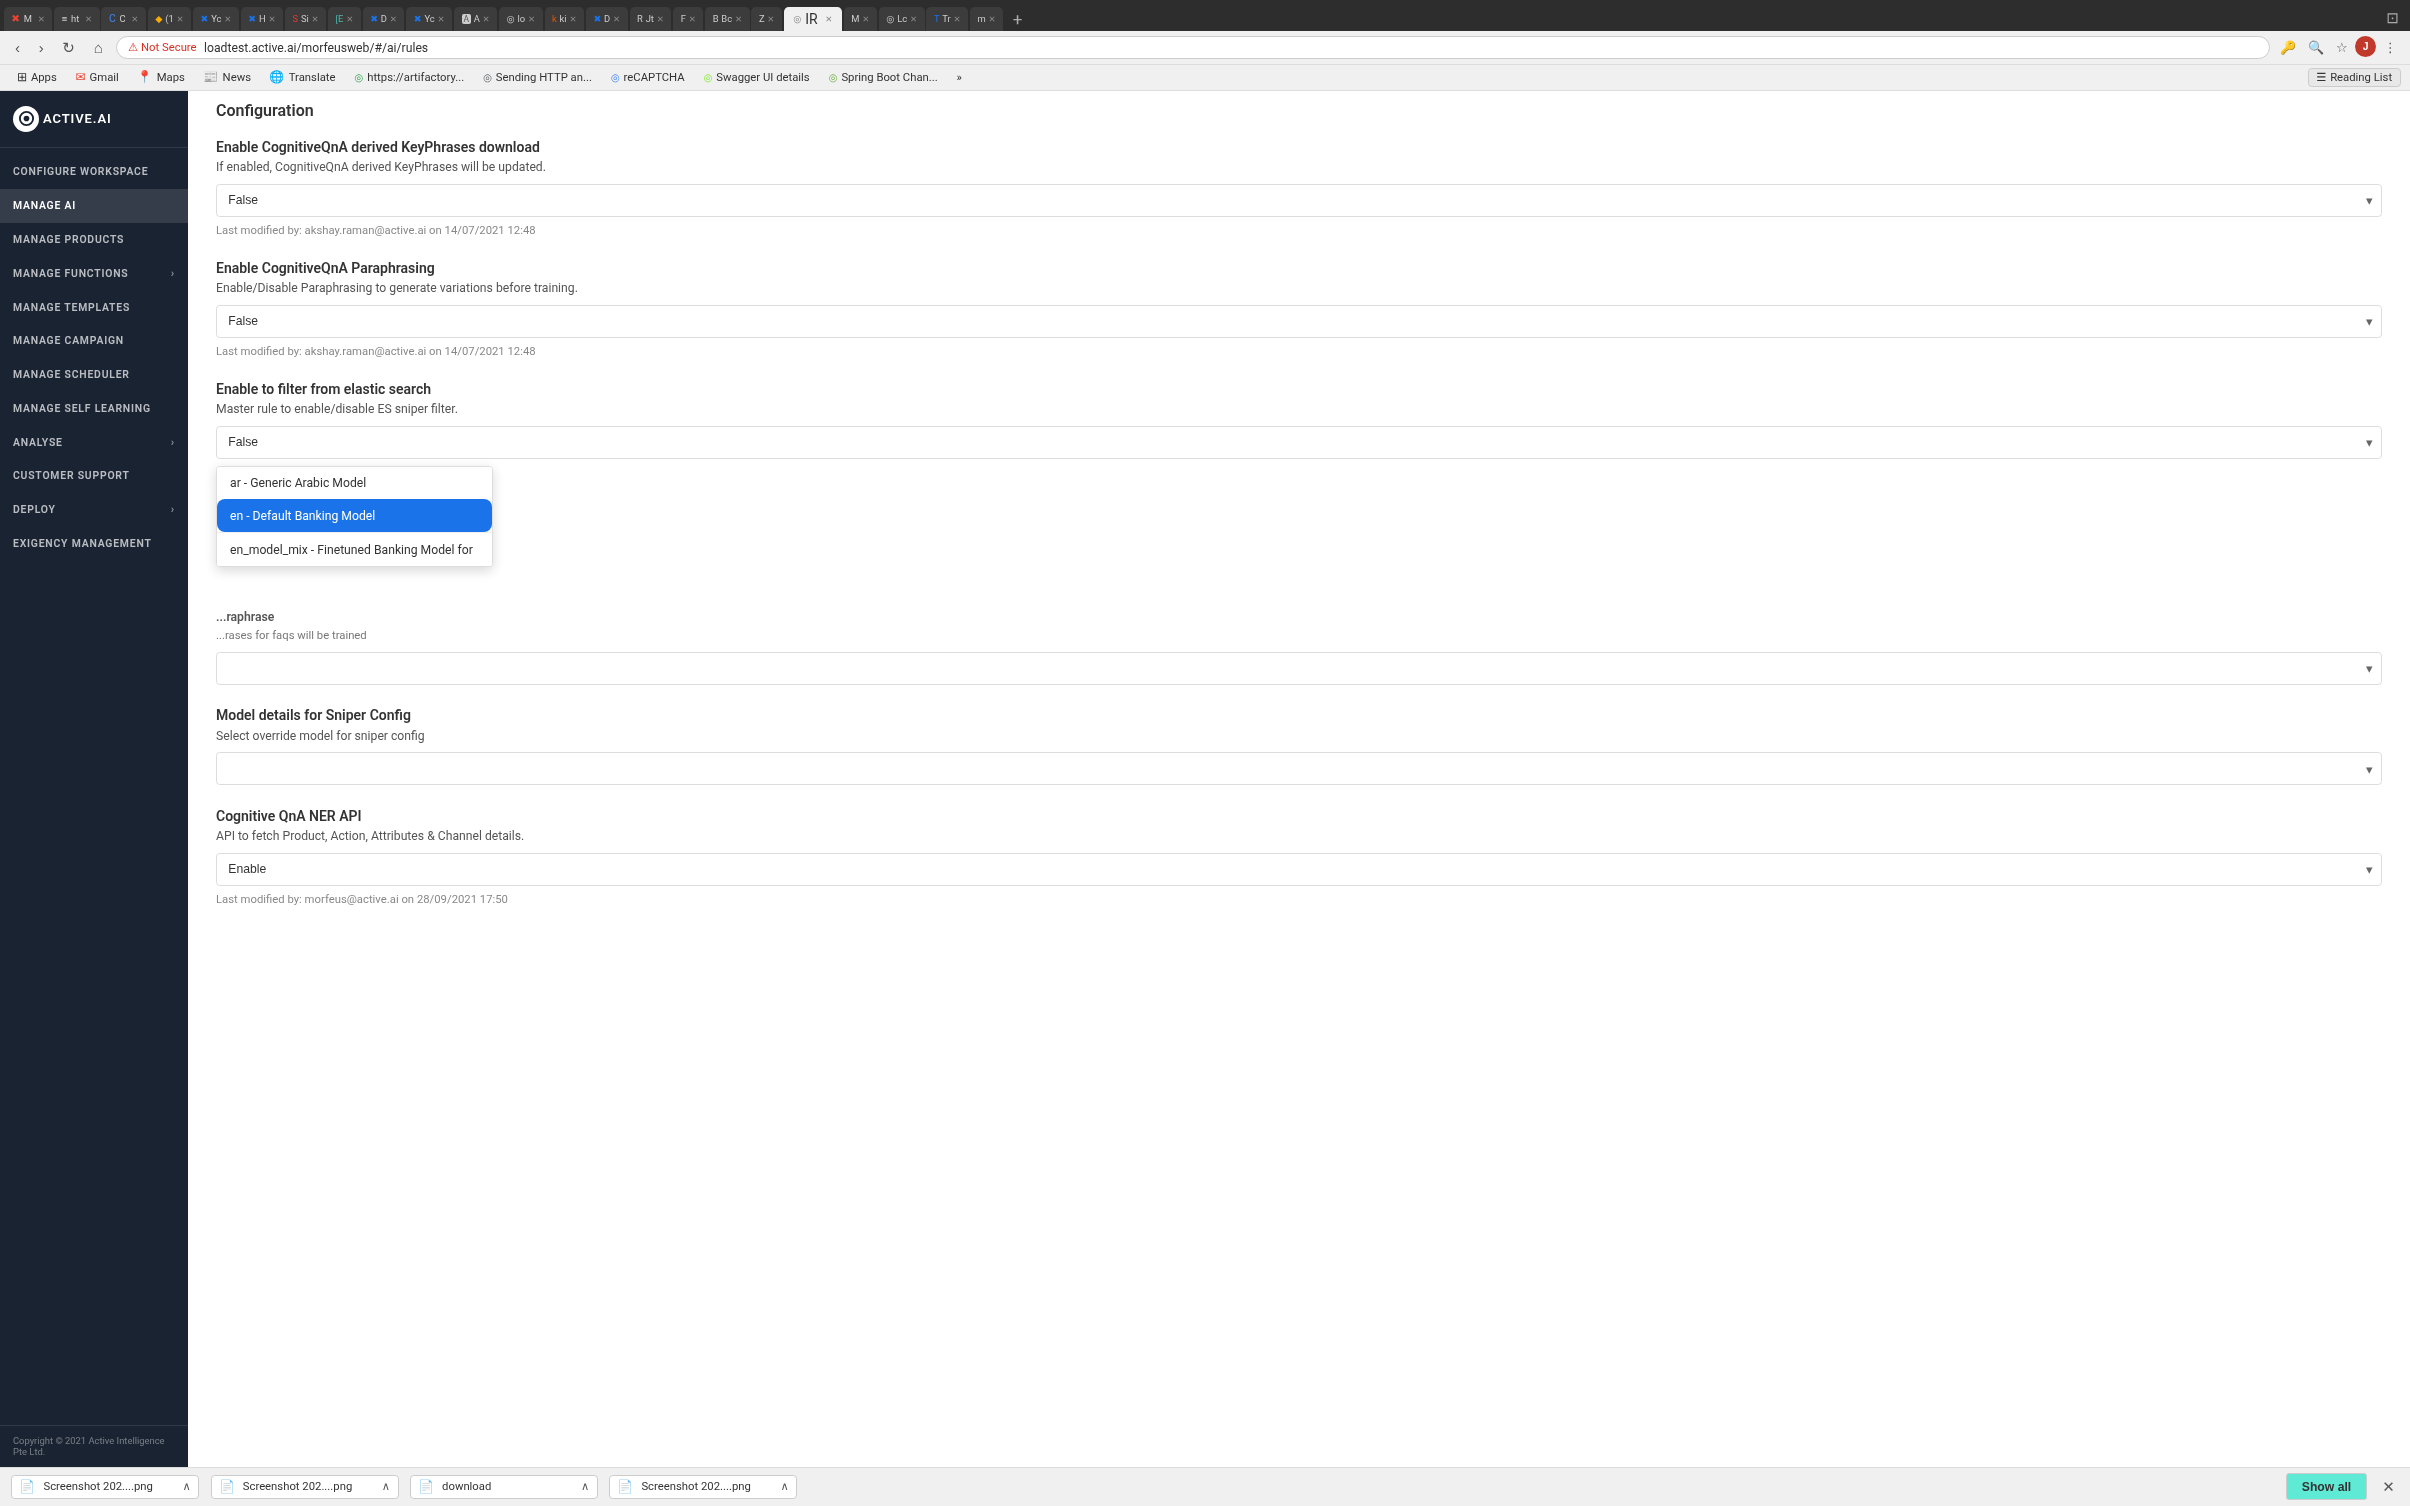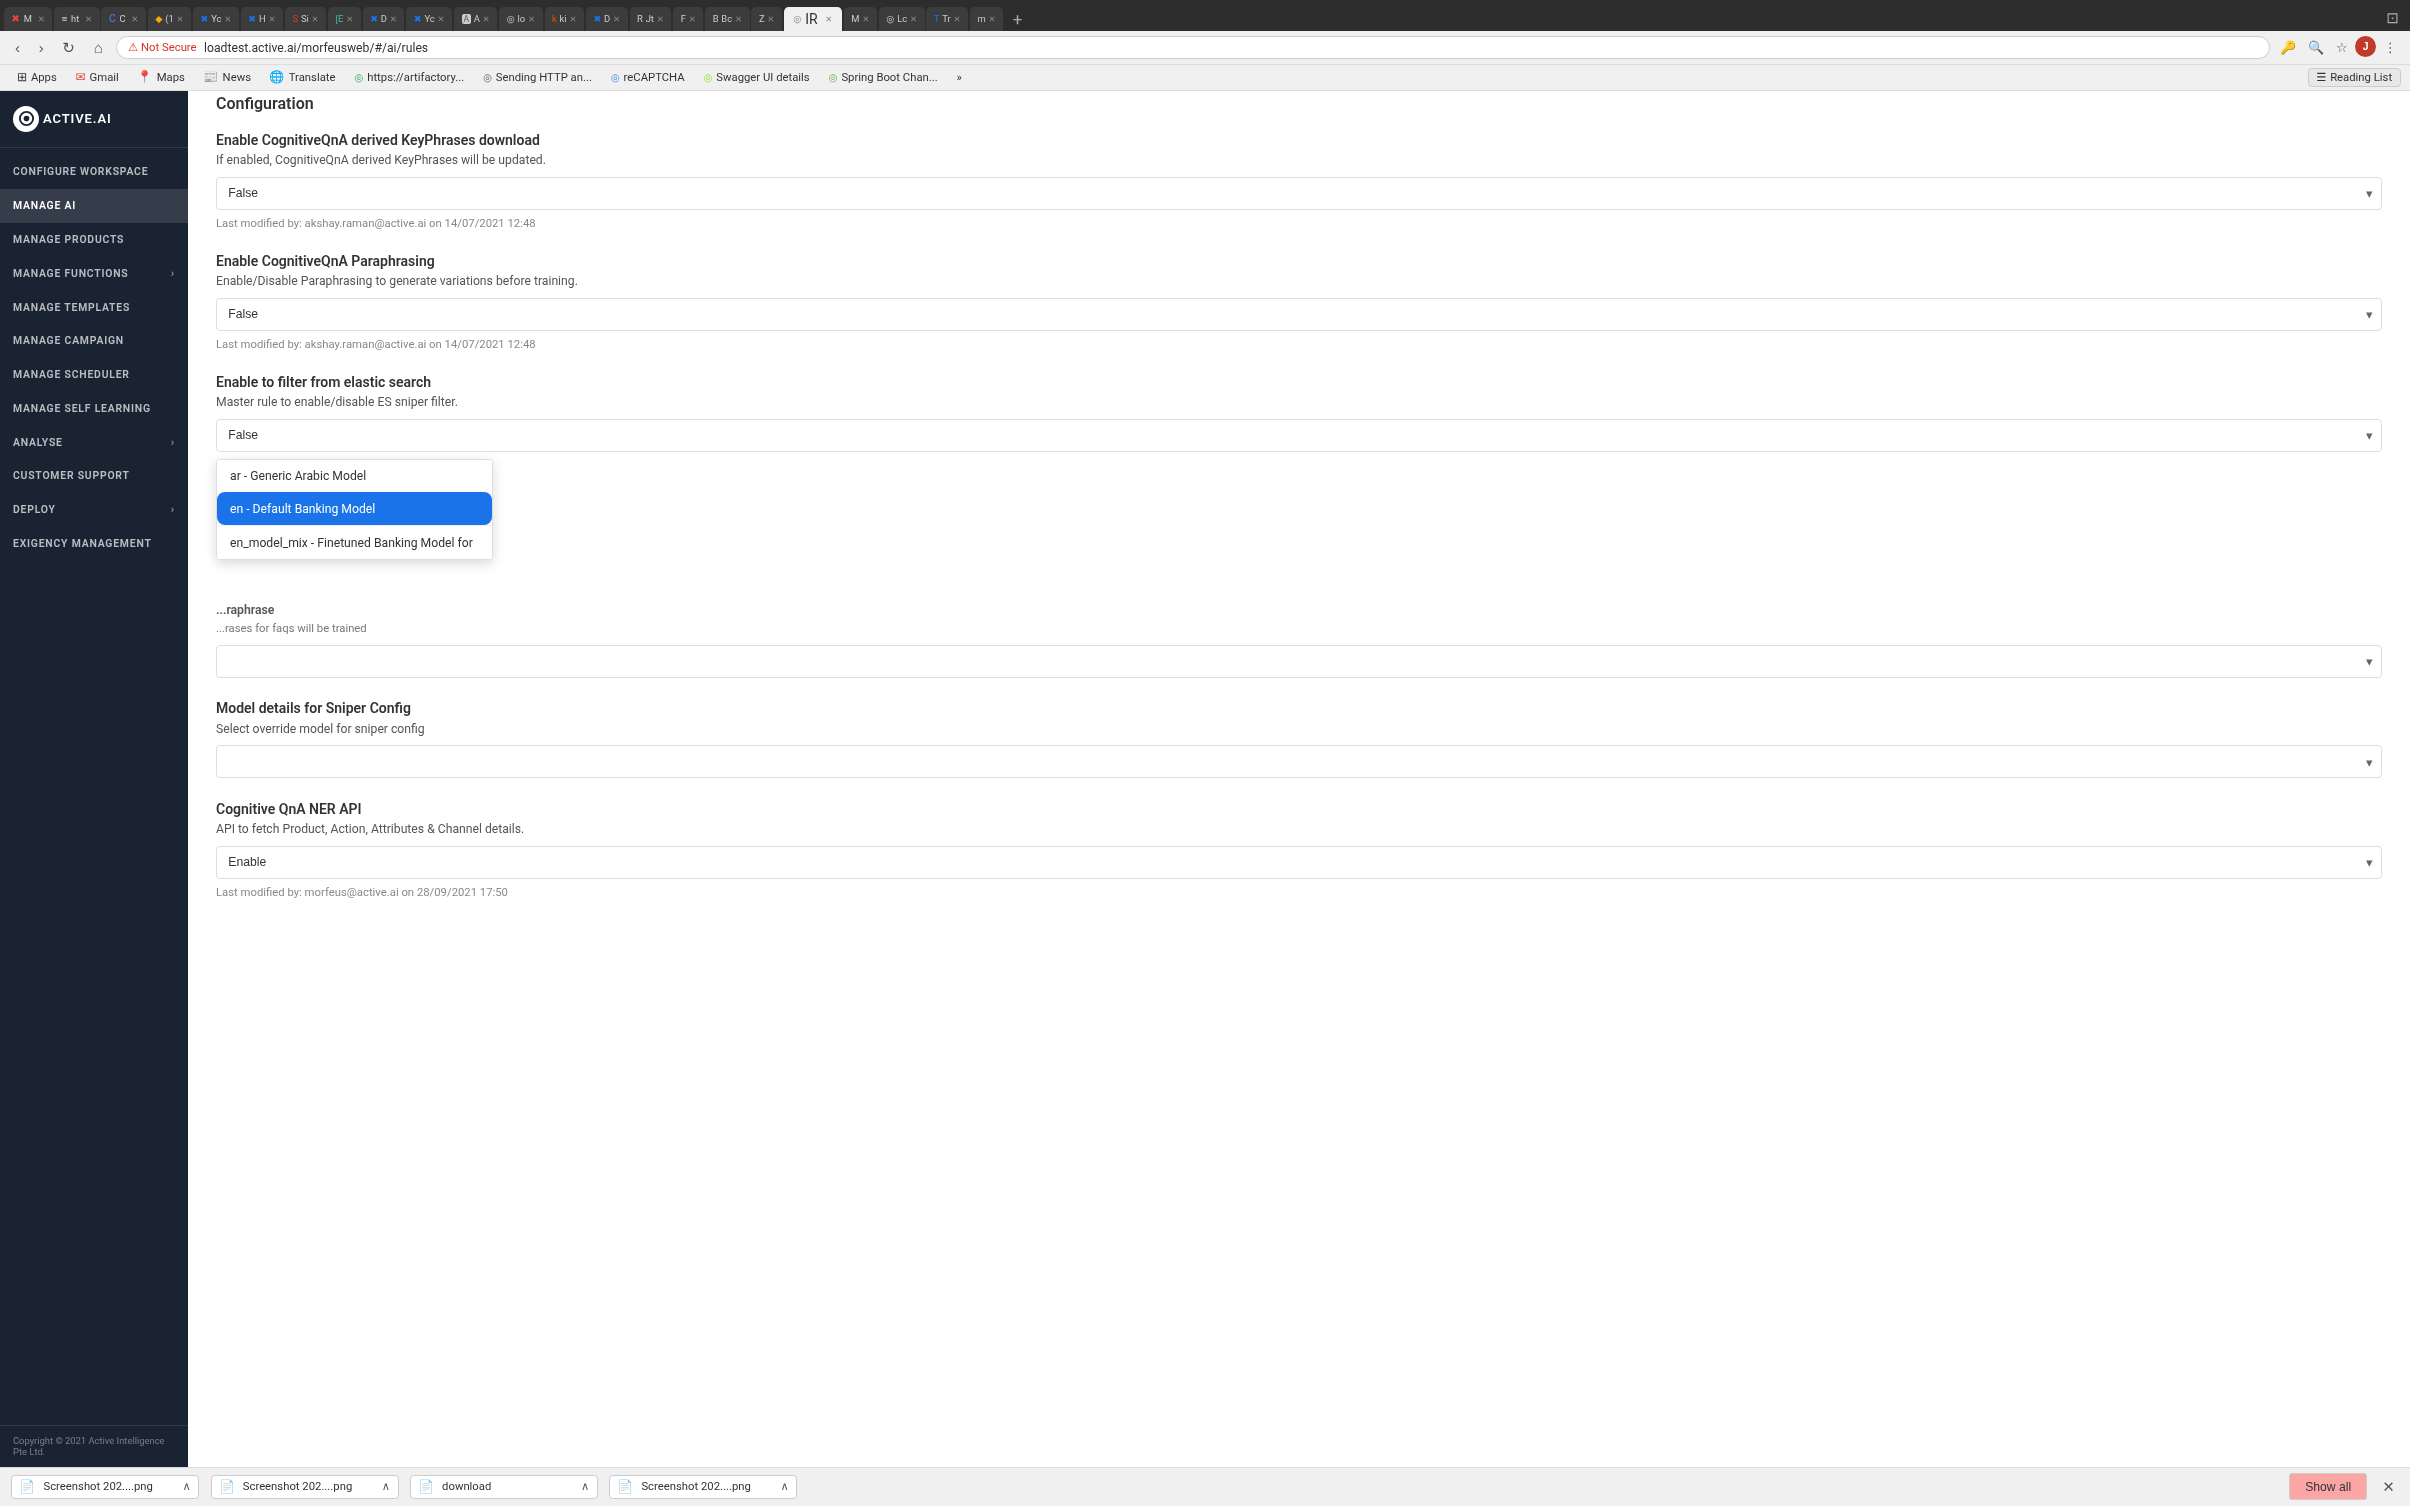--- a/index.html
+++ b/index.html
@@ -30,39 +30,39 @@
     .logo-icon { width: 26px; height: 26px; background: white; border-radius: 50%; display: flex; align-items: center; justify-content: center; }
     .logo-text { color: white; font-size: 13px; font-weight: 600; letter-spacing: 0.9px; }
     .sidebar-nav { flex: 1; padding: 7.5px 0; }
     .sidebar-item { padding: 10.4px 13px; font-size: 10.4px; font-weight: 600; letter-spacing: 0.8px; color: rgba(255,255,255,0.7); cursor: pointer; display: flex; align-items: center; justify-content: space-between; text-transform: uppercase; }
     .sidebar-item.active { background: rgba(255,255,255,0.12); color: white; }
     .sidebar-item .chevron { font-size: 11.3px; color: rgba(255,255,255,0.5); }
     .sidebar-copyright { padding: 9.4px 13px; font-size: 9.4px; color: rgba(255,255,255,0.4); border-top: 0.9px solid rgba(255,255,255,0.1); }
 
     
     .main-content { flex: 1; overflow-y: auto; background: white; }
-    .content-area { padding: 3px 28px; }
+    .content-area { padding: 10px 28px; }
 
     .section-title { font-size: 14px; font-weight: 600; color: #333; margin-bottom: 5.6px; }
     .section-desc { font-size: 12.2px; color: #555; margin-bottom: 9.4px; }
     .section-modified { font-size: 11.3px; color: #888; margin-top: 7.5px; margin-bottom: 19px; }
 
     .select-wrapper { position: relative; margin-bottom: 3.8px; }
     .select-field { width: 100%; padding: 8.5px 34px 8.5px 11.3px; border: 0.9px solid #ddd; border-radius: 3.8px; font-size: 12.2px; color: #333; background: white; appearance: none; cursor: pointer; }
     .select-arrow { position: absolute; right: 9.4px; top: 50%; transform: translateY(-50%); color: #666; font-size: 13px; pointer-events: none; }
 
     .config-heading { font-size: 16px; font-weight: 600; color: #333; margin-bottom: 19px; }
 
     
     .download-bar { background: #f0f0f0; border-top: 0.9px solid #ddd; padding: 5.6px 11.3px; display: flex; align-items: center; gap: 11.3px; flex-shrink: 0; }
     .download-item { display: flex; align-items: center; gap: 7.5px; padding: 3.8px 7.5px; background: white; border: 0.9px solid #ccc; border-radius: 3.8px; font-size: 11.3px; color: #333; min-width: 188px; }
     .download-icon { color: #555; font-size: 13px; }
     .download-name { flex: 1; overflow: hidden; text-overflow: ellipsis; white-space: nowrap; }
     .download-arrow { color: #555; font-size: 11.3px; cursor: pointer; }
-    .show-all-btn { margin-left: auto; padding: 5.6px 15px; background: #fca5a5; border: 0.9px solid #ccc; border-radius: 3px; font-size: 12.2px; color: #333; cursor: pointer; font-weight: 400; }
+    .show-all-btn { margin-left: auto; padding: 5.6px 15px; background: #5eead4; border: 0.9px solid #ccc; border-radius: 3px; font-size: 12.2px; color: #333; cursor: pointer; font-weight: 700; }
     .download-bar-close { font-size: 15px; color: #555; cursor: pointer; padding: 3.8px; }
 
     .section-block { margin-bottom: 22.6px; }
   </style>
 </head>
 <body>
 
 <div class="browser-chrome" style="background:#2d2d2d; padding:0; overflow:hidden;">
   <div style="display:flex; align-items:flex-end; padding:5.6px 3.8px 0; overflow:hidden; width:100%; background:#2d2d2d;">
 

